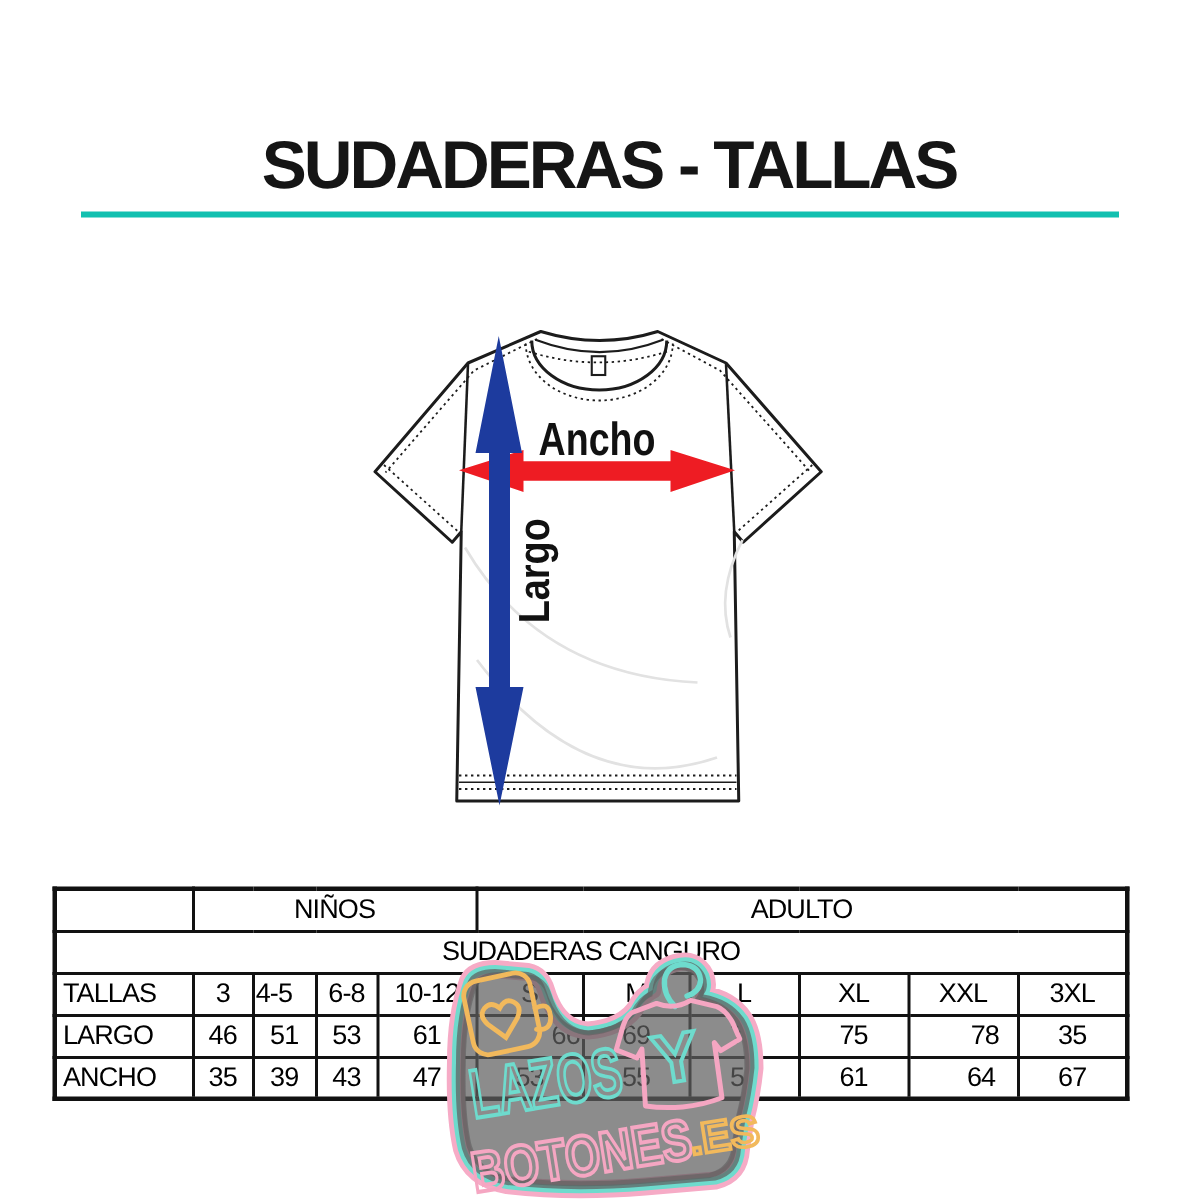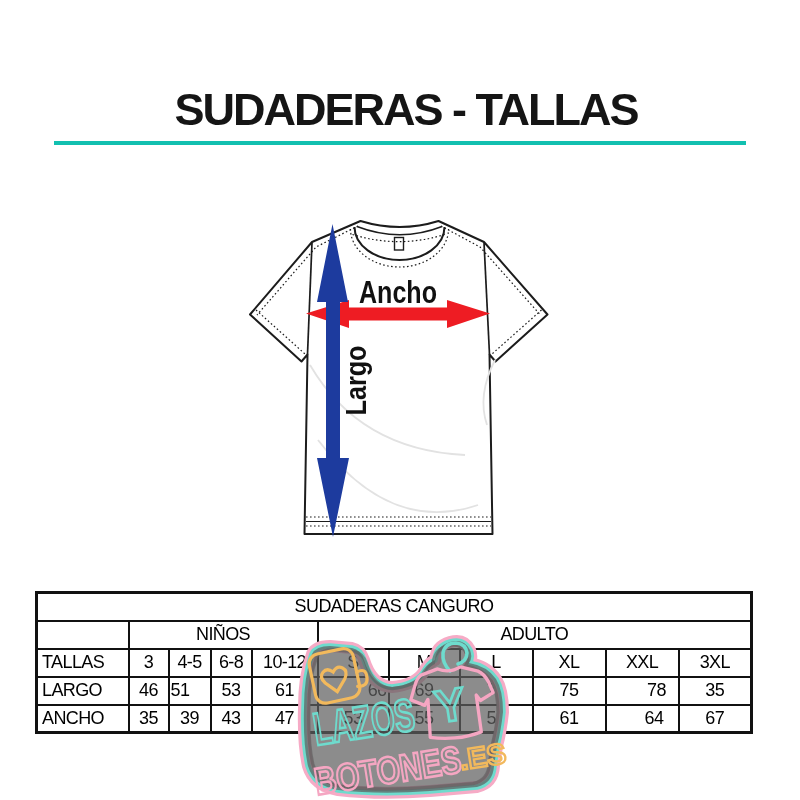--- a/index.html
+++ b/index.html
@@ -70,47 +70,47 @@
       <col style="width:71px">
       <col style="width:71px">
       <col style="width:73px">
     <col style="width:73px">
       <col style="width:73px">
       <col style="width:73px">
   </colgroup>
   <tbody>
 
   <tr style="height:28px">
-        <td colspan="11" style="border:2px solid #111;text-align:center;">SUDADERAS CANGURO</td>
-      </tr>
-
-  <tr style="height:28px">
     <td style="border:2px solid #111;"></td>
     <td colspan="4" style="border:2px solid #111;text-align:center;">NIÑOS</td>
     <td colspan="6" style="border:2px solid #111;text-align:center;">ADULTO</td>
   </tr>
 
   <tr style="height:28px">
+        <td colspan="11" style="border:2px solid #111;text-align:center;">SUDADERAS CANGURO</td>
+      </tr>
+
+  <tr style="height:28px">
     <td style="border:2px solid #111;padding-left:4px;">TALLAS</td>
     <td style="border:2px solid #111;text-align:center;">3</td>
-    <td style="border:2px solid #111;text-align:center;">4-5</td>
+    <td style="border:2px solid #111;text-align:left;">4-5</td>
     <td style="border:2px solid #111;text-align:center;">6-8</td>
     <td style="border:2px solid #111;text-align:center;">10-12</td>
     <td style="border:2px solid #111;text-align:center;">S</td>
     <td style="border:2px solid #111;text-align:center;">M</td>
     <td style="border:2px solid #111;text-align:center;">L</td>
     <td style="border:2px solid #111;text-align:center;">XL</td>
     <td style="border:2px solid #111;text-align:center;">XXL</td>
     <td style="border:2px solid #111;text-align:center;">3XL</td>
   </tr>
 
   <tr style="height:28px">
     <td style="border:2px solid #111;padding-left:4px;">LARGO</td>
     <td style="border:2px solid #111;text-align:center;">46</td>
-    <td style="border:2px solid #111;text-align:left;">51</td>
+    <td style="border:2px solid #111;text-align:center;">51</td>
     <td style="border:2px solid #111;text-align:center;">53</td>
     <td style="border:2px solid #111;text-align:center;">61</td>
     <td style="border:2px solid #111;text-align:right;">66</td>
     <td style="border:2px solid #111;text-align:center;">69</td>
     <td style="border:2px solid #111;text-align:center;">72</td>
     <td style="border:2px solid #111;text-align:center;">75</td>
     <td style="border:2px solid #111;text-align:center;padding-left:30px;">78</td>
     <td style="border:2px solid #111;text-align:center;">35</td>
   </tr>
 

